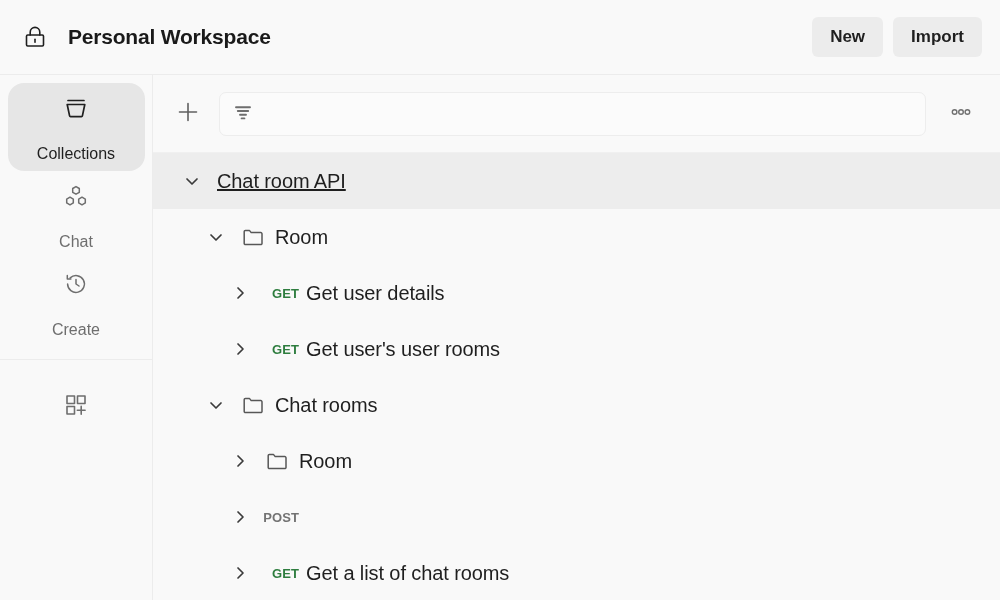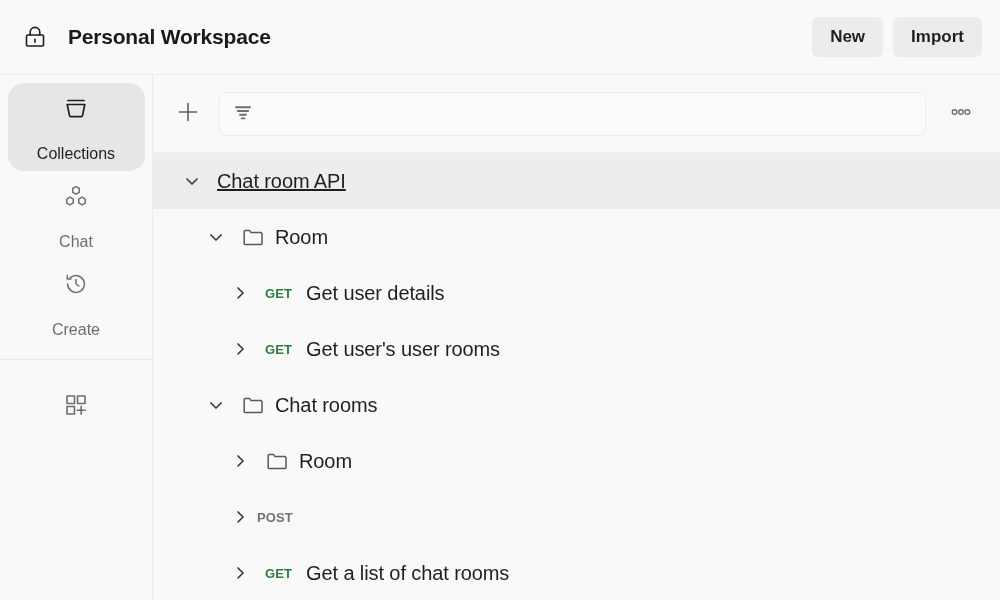--- a/index.html
+++ b/index.html
@@ -259,20 +259,21 @@
     text-overflow: ellipsis;
   }
 
   .row-label.root { font-size: 20px; }
 
   .method {
     font-size: 13px;
     font-weight: bold;
     letter-spacing: 0.1px;
     flex: 0 0 auto;
+    text-align: right;
     margin-right: 7px;
     line-height: 1;
   }
 
   .method.get { color: #2e7d3f; width: 34px; }
   .method.post { color: #737373; width: 42px; }
 
   
   .lvl0 { padding-left: 26px; text-decoration: underline; }
   .lvl1 { padding-left: 50px; }

